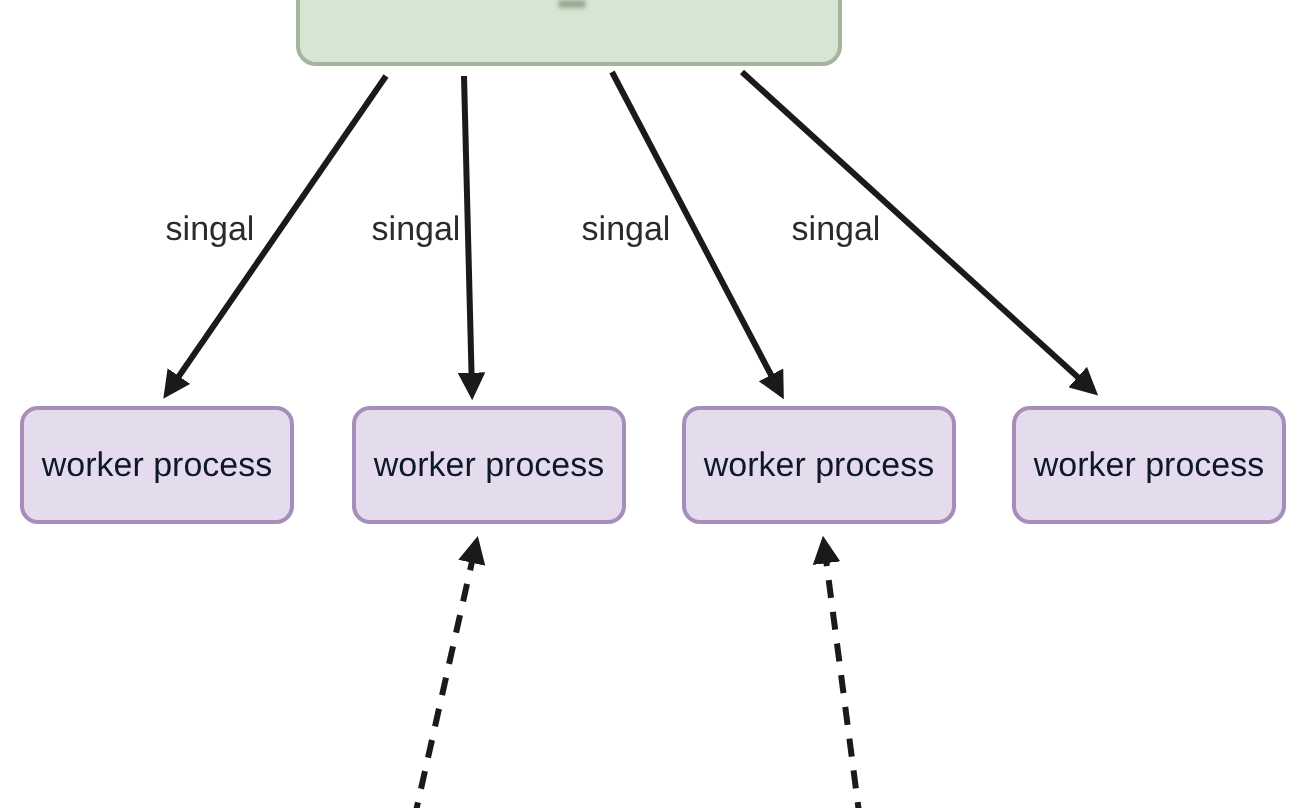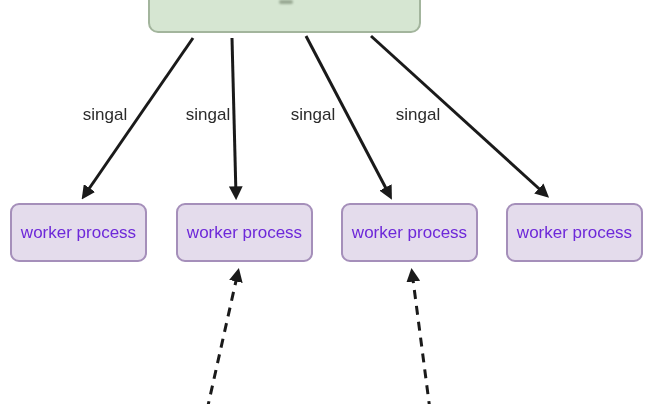--- a/index.html
+++ b/index.html
@@ -44,21 +44,21 @@
     border: 2px solid #a violet;
     border: 2px solid #a violet;
   }
   .worker-node {
     border: 2px solid #a58fba;
     border-radius: 9px;
     display: flex;
     align-items: center;
     justify-content: center;
     font-size: 17px;
-    color: #6d28d9;
+    color: #0f172a;
     box-sizing: border-box;
     text-align: right;
   }
   .worker-1 { left: 10px; }
   .worker-2 { left: 176px; }
   .worker-3 { left: 341px; }
   .worker-4 { left: 506px; }
   
   .edge-label {
     position: absolute;

